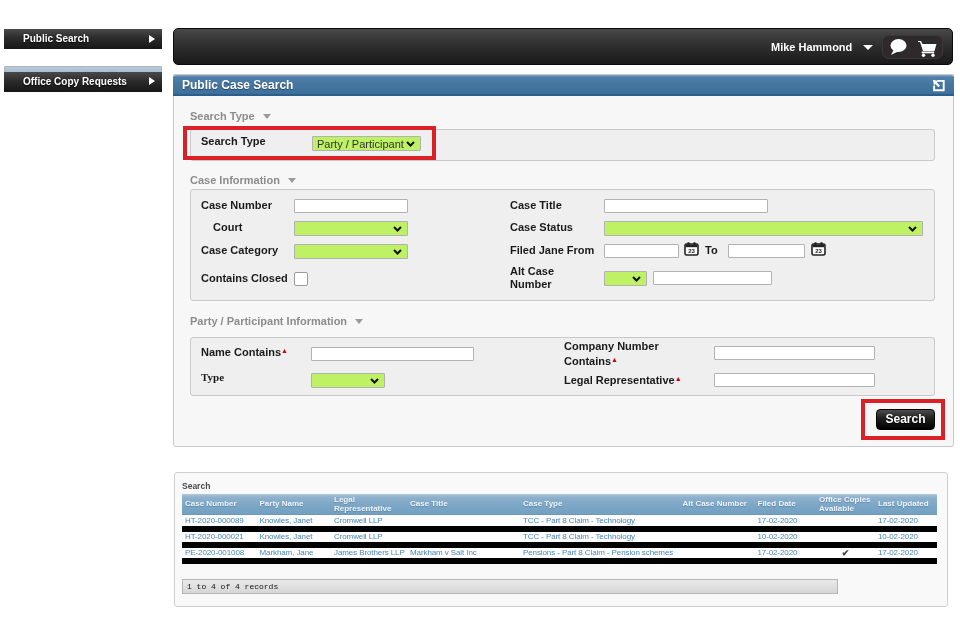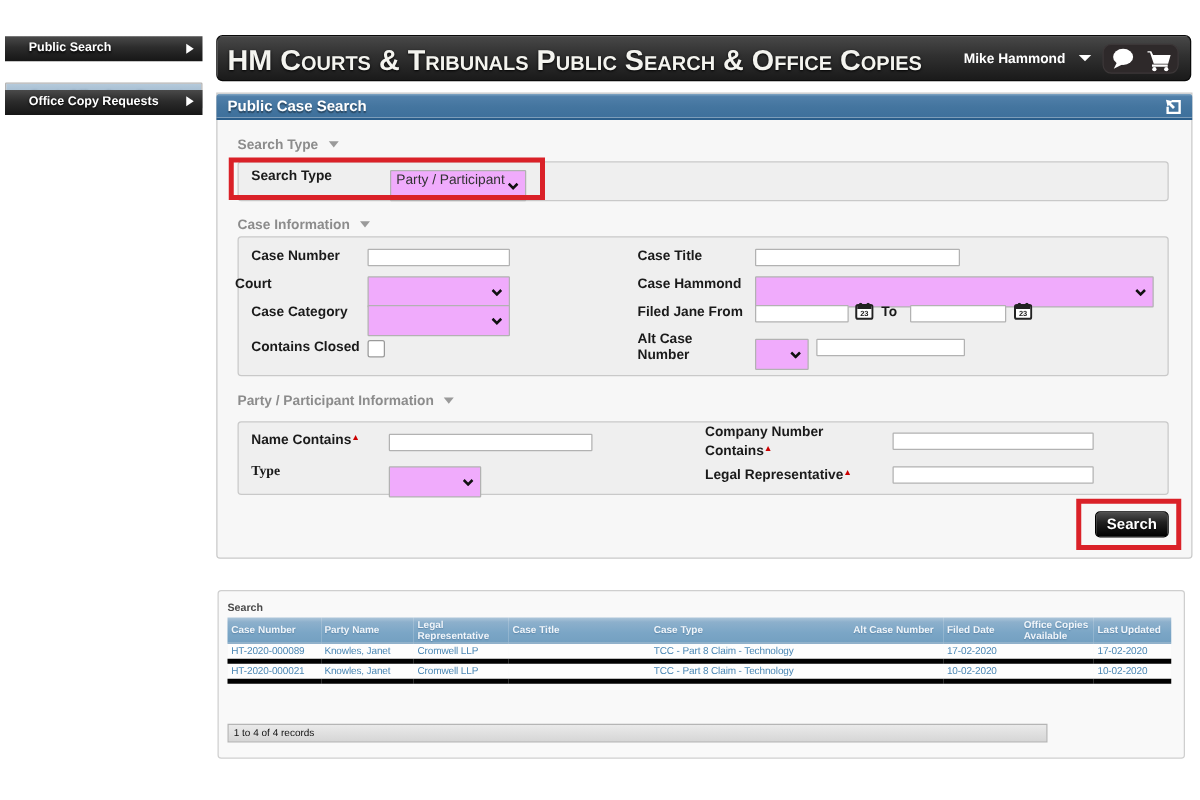--- a/index.html
+++ b/index.html
@@ -67,21 +67,21 @@
   display:inline-block; margin-left:8px; width:0; height:0;
   border-top:5px solid #9a9a9a; border-left:4.5px solid transparent; border-right:4.5px solid transparent;
   vertical-align:1px;
 }
 .fieldset {
   position:absolute; background:#efefef; border:1px solid #c9c9c9; border-radius:3px;
 }
 .lbl { position:absolute; font-size:11px; font-weight:bold; color:#1a1a1a; white-space:nowrap; line-height:13px; }
 .lbl .req { color:#cc0000; font-size:7px; vertical-align:3px; font-weight:bold; }
 .inp { position:absolute; background:#fff; border:1px solid #b2b2b2; border-radius:1px; height:14px; }
-.sel { position:absolute; background:#f0abfc; border:1px solid #b2b2b2; border-radius:1px; height:25px; }
+.sel { position:absolute; background:#bef264; border:1px solid #b2b2b2; border-radius:1px; height:15px; }
 .sel .chev { position:absolute; right:5px; top:50%; margin-top:-3px; }
 .sel .txt { position:absolute; left:4px; top:1px; font-size:11px; color:#333; white-space:nowrap; }
 .chk { position:absolute; width:13.5px; height:13.5px; background:#fff; border:1px solid #9a9a9a; border-radius:2px; }
 
 .calicon { position:absolute; width:15px; height:14px; }
 
 
 .redbox { position:absolute; border:4px solid #da2128; }
 
 #searchbtn {
@@ -100,39 +100,38 @@
 #panel2 .slab { position:absolute; left:7px; top:9px; font-size:8.5px; font-weight:bold; color:#4a4a4a; line-height:8.5px; }
 #rtable { position:absolute; left:7px; top:21px; width:755px; border-collapse:collapse; table-layout:fixed; }
 #rtable th {
   background:linear-gradient(180deg,#aec6da 0%,#8db0cc 18%,#7ba6c6 60%,#74a0c1 100%);
   color:#f0f5fa; font-size:8px; font-weight:bold; text-align:left;
   padding:0 3px; text-shadow:0 1px 1px #5d87aa; vertical-align:middle;
   border:none; border-bottom:1px solid #6d98ba; height:20px; line-height:9px;
 }
 #rtable td {
   font-size:8px; color:#4b87b4; padding:0 3px; height:15.3px;
-  border-bottom:4px solid #000000; background:#fdfdfd; vertical-align:middle;
+  border-bottom:6px solid #000000; background:#fdfdfd; vertical-align:middle;
   white-space:nowrap; overflow:hidden; letter-spacing:-0.1px;
 }
 #pfoot {
   position:absolute; left:7px; top:106px; width:656px; height:14.5px;
   background:linear-gradient(180deg,#eaeaea 0%,#d6d6d6 100%);
-  border:1px solid #b5b5b5; font-size:8px; color:#111; line-height:13px; padding-left:4px;
+  border:1px solid #b5b5b5; font-size:8px; color:#111; line-height:13px; padding-left:4px;font-family:Liberation Mono, monospace;
 }
 #rtable td.tick { color:#444; font-size:9px; font-weight:bold; text-align:center; }
 </style>
 </head>
 <body>
 
 <div class="menu-item" style="top:29px;">Public Search<span class="arr"></span></div>
 <div class="menu-item sel" style="top:50px; height:20.5px; line-height:20.5px;margin-top:16px;">Create Office Copy Request</div>
 <div class="menu-item" style="top:71.5px;">Office Copy Requests<span class="arr"></span></div>
 
 <div id="topbar">
-  <div class="title">HM Courts &amp; Tribunals Public Search &amp; Office Copies</div>
   <div class="user">Mike Hammond<span class="dn"></span></div>
   <div class="iconbox">
     <svg width="59" height="22" viewBox="0 0 59 22" style="position:absolute;left:0;top:0;">
       <ellipse cx="15.5" cy="9.5" rx="8" ry="6.5" fill="#fff"></ellipse>
       <path d="M11 13 L8 19 L16 15 Z" fill="#fff"></path>
       <path d="M35 5 h3 l1.5 3 h14 l-2 7 h-11.5 l-3-9 h-2 z" fill="#fff"></path>
       <path d="M38.6 15.5 h12.6 v1.8 h-12.6 z" fill="#fff"></path>
       <circle cx="40.5" cy="19.3" r="1.7" fill="#fff"></circle>
       <circle cx="50" cy="19.3" r="1.7" fill="#fff"></circle>
     </svg>
@@ -156,38 +155,38 @@
     <span class="txt">Party / Participant</span>
     <svg class="chev" width="9" height="6" viewBox="0 0 9 6">
         <path d="M1 1 L4.5 4.5 L8 1" stroke="#111" stroke-width="2" fill="none"></path>
       </svg>
   </div>
 
   <div class="sechead" style="left:16px; top:100px;">Case Information<span class="tri"></span></div>
   <div class="fieldset" style="left:16px; top:113.5px; width:745px; height:112.5px;"></div>
   <div class="lbl" style="left:27px; top:124px;">Case Number</div>
   <div class="inp" style="left:120px; top:124px; width:114px;"></div>
-  <div class="lbl" style="left:14px; top:146px;">Court</div>
+  <div class="lbl" style="left:39px; top:146px;">Court</div>
   <div class="sel" style="left:120px; top:146px; width:114px;">
     <svg class="chev" width="9" height="6" viewBox="0 0 9 6">
         <path d="M1 1 L4.5 4.5 L8 1" stroke="#111" stroke-width="2" fill="none"></path>
       </svg>
   </div>
   <div class="lbl" style="left:27px; top:169px;">Case Category</div>
   <div class="sel" style="left:120px; top:169px; width:114px;">
     <svg class="chev" width="9" height="6" viewBox="0 0 9 6">
         <path d="M1 1 L4.5 4.5 L8 1" stroke="#111" stroke-width="2" fill="none"></path>
       </svg>
   </div>
   <div class="lbl" style="left:27px; top:197px;">Contains Closed</div>
   <div class="chk" style="left:120px; top:197px;"></div>
 
   <div class="lbl" style="left:336px; top:124px;">Case Title</div>
   <div class="inp" style="left:430px; top:124px; width:164px;"></div>
-  <div class="lbl" style="left:336px; top:146px;">Case Hammond</div>
+  <div class="lbl" style="left:336px; top:146px;">Case Status</div>
   <div class="sel" style="left:430px; top:146px; width:319px;">
     <svg class="chev" width="9" height="6" viewBox="0 0 9 6">
         <path d="M1 1 L4.5 4.5 L8 1" stroke="#111" stroke-width="2" fill="none"></path>
       </svg>
   </div>
   <div class="lbl" style="left:336px; top:169px;">Filed Jane From</div>
   <div class="inp" style="left:430px; top:169px; width:75px;"></div>
   <div class="calicon" style="left:510px; top:167px;">
     <svg width="15" height="14" viewBox="0 0 15 14">
       <rect x="1" y="2" width="13" height="11" rx="1.5" fill="#fff" stroke="#222" stroke-width="1.6"></rect>
@@ -278,16 +277,27 @@
           <td>HT-2020-000021</td>
           <td>Knowles, Janet</td>
           <td>Cromwell LLP</td>
           <td></td>
           <td>TCC - Part 8 Claim - Technology</td>
           <td></td>
           <td>10-02-2020</td>
           <td></td>
           <td>10-02-2020</td>
         </tr>
+    <tr>
+          <td>PE-2020-001008</td>
+          <td>Markham, Jane</td>
+          <td>James Brothers LLP</td>
+          <td>Markham v Salt Inc</td>
+          <td>Pensions - Part 8 Claim - Pension schemes</td>
+          <td></td>
+          <td>17-02-2020</td>
+          <td class="tick">✔</td>
+          <td>17-02-2020</td>
+        </tr>
   </tbody>
     </table>
   <div id="pfoot">1 to 4 of 4 records</div>
 </div>
 
 </body></html>

